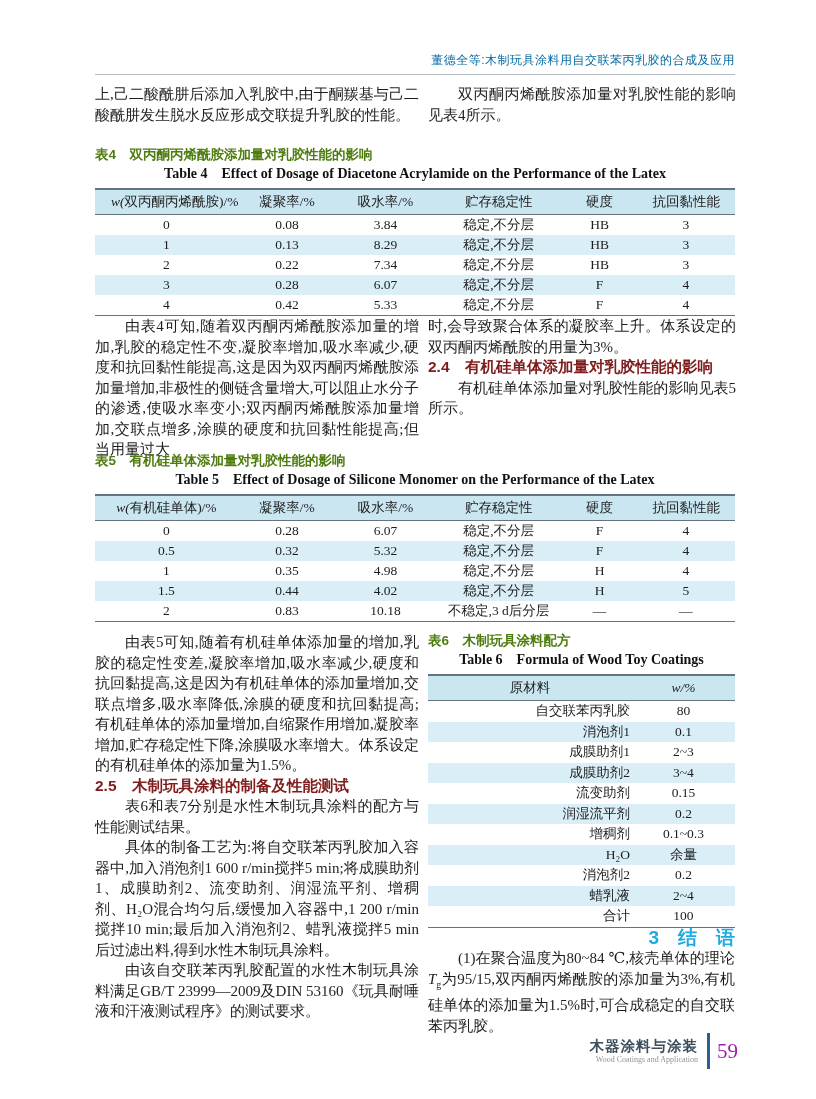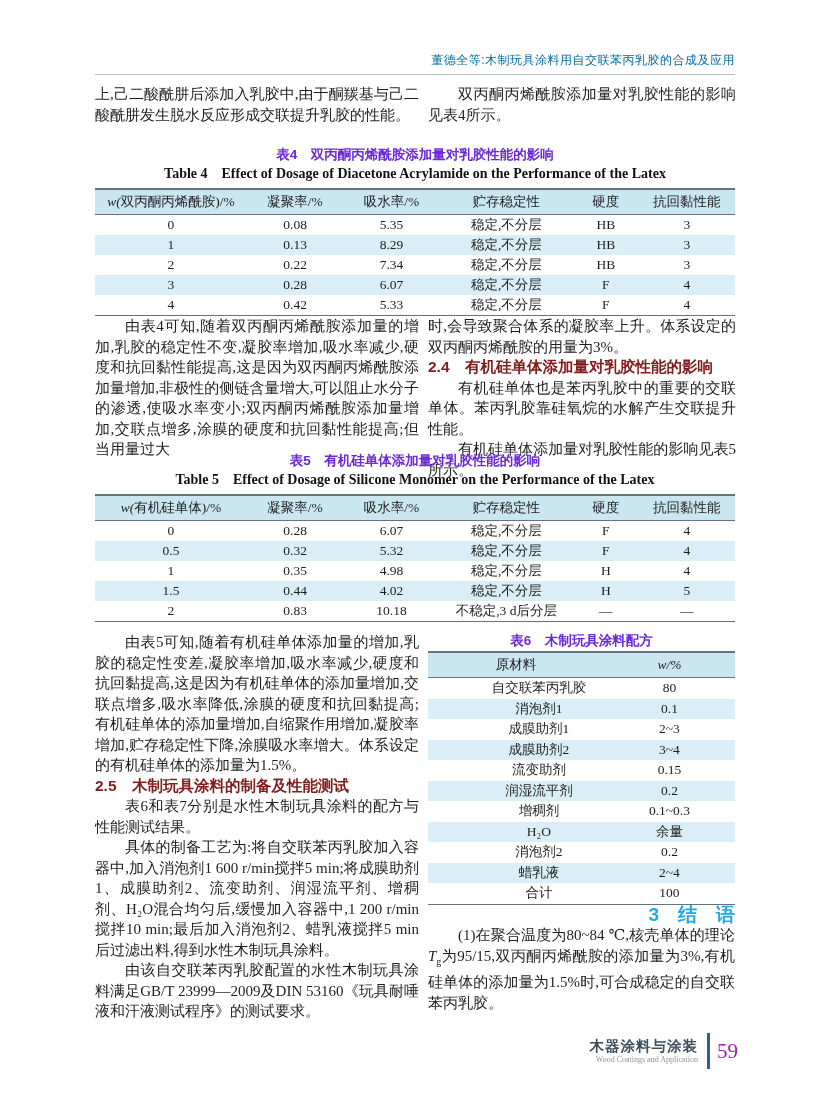--- a/index.html
+++ b/index.html
@@ -28,49 +28,49 @@
     color:#7f1d1d;font-family:"Liberation Sans","DejaVu Sans",sans-serif;
     font-weight:bold;font-size:15.5px;margin:6px 0 3px;text-indent:0;text-align:left;
   }
   .h-concl{
     color:#1fa9e1;font-family:"Liberation Sans","DejaVu Sans",sans-serif;
     font-weight:bold;font-size:19px;margin:10px 0 9px;text-indent:0;text-align:right;
   }
   
   .tbl-wrap{position:absolute;left:95px;width:640px}
   .capz{
-    text-align:center;font-weight:bold;font-size:13.5px;line-height:17px;margin:0 0 2px;
-    font-family:"Liberation Sans","DejaVu Sans",sans-serif;color:#6d28d9;
+    font-weight:bold;font-size:13.5px;line-height:17px;margin:0 0 2px;
+    font-family:"Liberation Sans","DejaVu Sans",sans-serif;color:#4d7c0f;
   }
   .cape{
     text-align:center;font-weight:bold;font-size:14px;line-height:17px;margin:0 0 6px;
     font-family:"Liberation Serif","DejaVu Serif",serif;color:#111;
   }
   table.dtable{
     width:100%;border-collapse:collapse;table-layout:fixed;font-size:13.5px;
     border-top:2px solid #64747e;border-bottom:1.5px solid #64747e;
   }
   .dtable th{
     background:#c9e6f1;font-weight:normal;border-bottom:1px solid #64747e;
-    height:24px;text-align:center;padding:0 2px;overflow:hidden;white-space:nowrap;
+    height:24px;text-align:center;padding:0 16px;overflow:hidden;white-space:nowrap;
   }
   .dtable td{text-align:center;height:20px;padding:0 2px;overflow:hidden;white-space:nowrap}
   .dtable tbody tr:nth-child(even){background:#d9eef6}
   
   .t45 th:nth-child(1){width:24%}
   .t45 th:nth-child(2){width:15%}
   .t45 th:nth-child(3){width:15%}
   .t45 th:nth-child(4){width:21%}
   .t45 th:nth-child(5){width:10%}
   .t45 th:nth-child(6){width:15%}
   .t45 th:first-child::first-letter,
   .t6 th:nth-child(2)::first-letter{font-style:italic;font-family:"Liberation Serif",serif}
   
   .t6 th:nth-child(1){width:56%}
-  .t6 td:first-child{text-align:center;padding-left:48px}
+  .t6 td:first-child{text-align:right;padding-left:48px}
   
   .tg{font-style:italic}
   .col-right-lower sub{font-size:10px}
   
   .footer{position:absolute;top:1033px;right:78px;display:flex;align-items:center}
   .f-text{text-align:right}
   .f-zh{
     font-size:14.5px;font-weight:bold;color:#3d4e5d;letter-spacing:1px;line-height:17px;
     font-family:"Liberation Sans","DejaVu Sans",sans-serif;
   }
@@ -100,21 +100,21 @@
             <th>吸水率/%</th>
             <th>贮存稳定性</th>
             <th>硬度</th>
             <th>抗回黏性能</th>
           </tr>
         </thead>
       <tbody>
           <tr>
             <td>0</td>
             <td>0.08</td>
-            <td>5.35</td>
+            <td>3.84</td>
             <td>稳定,不分层</td>
             <td>HB</td>
             <td>3</td>
           </tr>
           <tr>
             <td>1</td>
             <td>0.13</td>
             <td>8.29</td>
             <td>稳定,不分层</td>
             <td>HB</td>
@@ -145,21 +145,20 @@
             <td>4</td>
           </tr>
         </tbody>
     </table>
   </div>
 
   <div class="tcol disc-left indent">由表4可知,随着双丙酮丙烯酰胺添加量的增加,乳胶的稳定性不变,凝胶率增加,吸水率减少,硬度和抗回黏性能提高,这是因为双丙酮丙烯酰胺添加量增加,非极性的侧链含量增大,可以阻止水分子的渗透,使吸水率变小;双丙酮丙烯酰胺添加量增加,交联点增多,涂膜的硬度和抗回黏性能提高;但当用量过大</div>
   <div class="tcol col-right-mid">
     <p>时,会导致聚合体系的凝胶率上升。体系设定的双丙酮丙烯酰胺的用量为3%。</p>
     <p class="h-sec">2.4　有机硅单体添加量对乳胶性能的影响</p>
-    <p class="indent">有机硅单体也是苯丙乳胶中的重要的交联单体。苯丙乳胶靠硅氧烷的水解产生交联提升性能。</p>
     <p class="indent">有机硅单体添加量对乳胶性能的影响见表5所示。</p>
   </div>
 
   <div class="tbl-wrap" style="top:452px">
     <div class="capz">表5　有机硅单体添加量对乳胶性能的影响</div>
     <div class="cape">Table 5　Effect of Dosage of Silicone Monomer on the Performance of the Latex</div>
     <table class="dtable t45">
       <thead>
           <tr>
             <th>w(有机硅单体)/%</th>
@@ -218,20 +217,21 @@
   <div class="tcol col-left-lower">
     <p class="indent">由表5可知,随着有机硅单体添加量的增加,乳胶的稳定性变差,凝胶率增加,吸水率减少,硬度和抗回黏提高,这是因为有机硅单体的添加量增加,交联点增多,吸水率降低,涂膜的硬度和抗回黏提高;有机硅单体的添加量增加,自缩聚作用增加,凝胶率增加,贮存稳定性下降,涂膜吸水率增大。体系设定的有机硅单体的添加量为1.5%。</p>
     <p class="h-sec">2.5　木制玩具涂料的制备及性能测试</p>
     <p class="indent">表6和表7分别是水性木制玩具涂料的配方与性能测试结果。</p>
     <p class="indent">具体的制备工艺为:将自交联苯丙乳胶加入容器中,加入消泡剂1 600 r/min搅拌5 min;将成膜助剂1、成膜助剂2、流变助剂、润湿流平剂、增稠剂、H₂O混合均匀后,缓慢加入容器中,1 200 r/min搅拌10 min;最后加入消泡剂2、蜡乳液搅拌5 min后过滤出料,得到水性木制玩具涂料。</p>
     <p class="indent">由该自交联苯丙乳胶配置的水性木制玩具涂料满足GB/T 23999—2009及DIN 53160《玩具耐唾液和汗液测试程序》的测试要求。</p>
   </div>
 
   <div class="tcol col-right-lower">
     <div class="capz">表6　木制玩具涂料配方</div>
+    <div class="cape">Table 6　Formula of Wood Toy Coatings</div>
     <table class="dtable t6">
       <thead>
           <tr>
             <th>原材料</th>
             <th>w/%</th>
           </tr>
         </thead>
       <tbody>
           <tr>
             <td>自交联苯丙乳胶</td>

